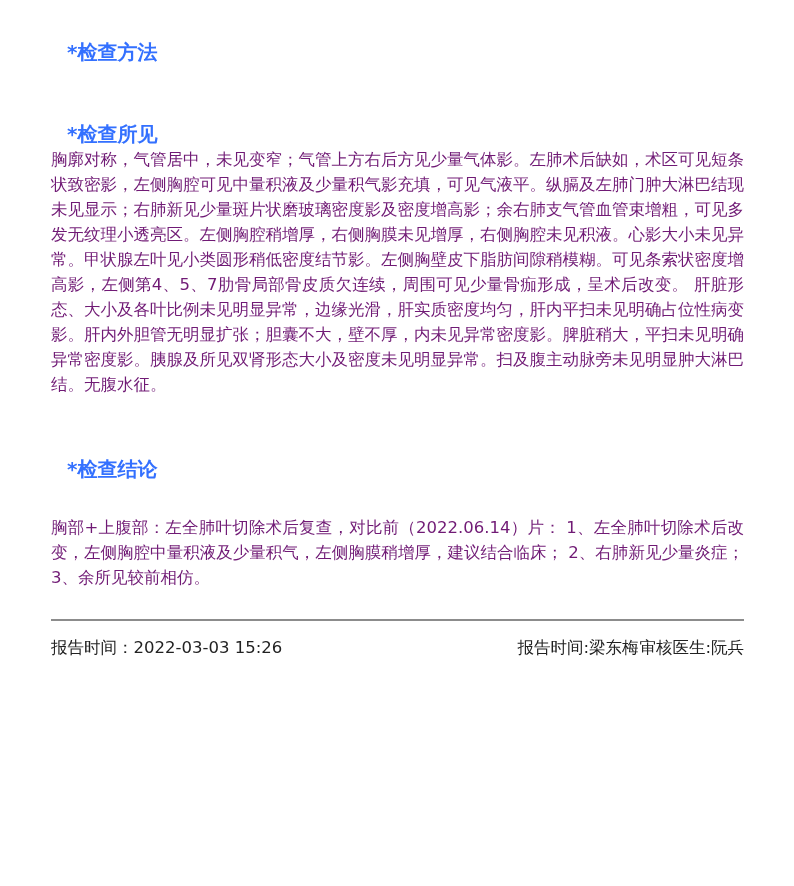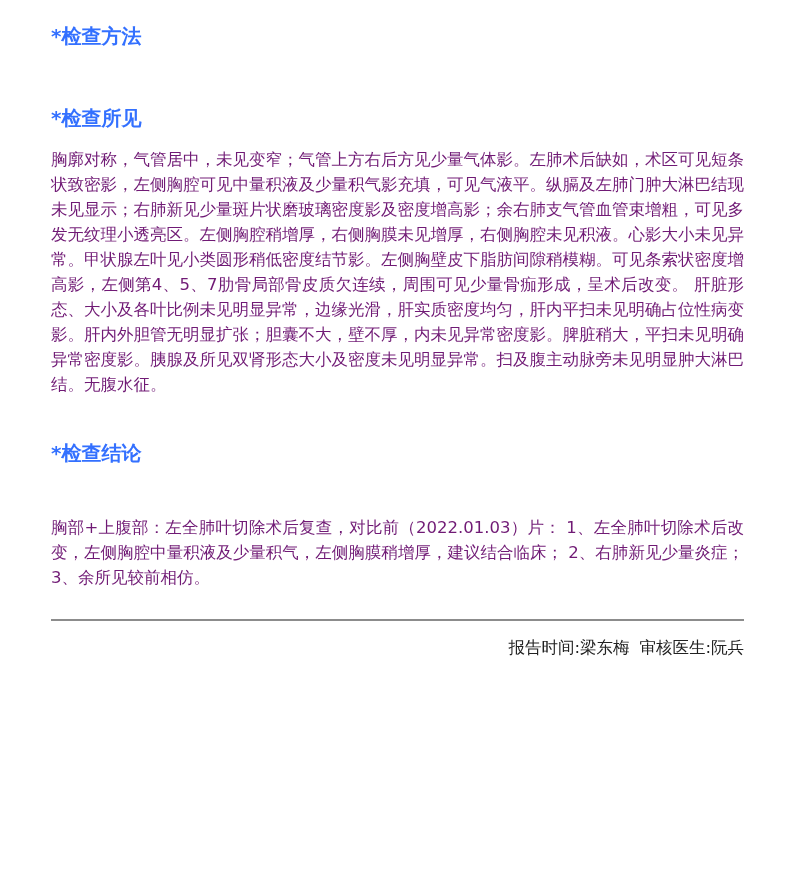--- a/index.html
+++ b/index.html
@@ -19,21 +19,21 @@
       position: absolute;
       left: 51px;
       top: 0;
       width: 693px;
     }
     .section-title {
       font-size: 20px;
       font-weight: bold;
       color: #3370ff;
       line-height: 28px;
-      margin: 0;
+      margin: 16px;
       position: absolute;
       left: 0;
       white-space: nowrap;
     }
     .section-body {
       position: absolute;
       left: 0;
       width: 693px;
       font-size: 16.5px;
       line-height: 25px;
@@ -54,38 +54,41 @@
       left: 0;
       top: 635px;
       width: 693px;
       height: 26px;
       font-size: 16.5px;
       line-height: 26px;
       color: #222222;
     }
     .footer .left { position: absolute; left: 0; top: 0; white-space: nowrap; }
     .footer .right { position: absolute; right: 0; top: 0; white-space: nowrap; }
-    .footer .right span + span { margin-left: 10px; }
+    .footer .right span + span { margin-left: 1px; }
   </style>
 </head>
 <body>
 
 <div class="report">
 
   <h2 class="section-title" style="top:22px;">*检查方法</h2>
 
   <h2 class="section-title" style="top:104px;">*检查所见</h2>
 
   <div class="section-body" style="top:147px;">胸廓对称，气管居中，未见变窄；气管上方右后方见少量气体影。左肺术后缺如，术区可见短条状致密影，左侧胸腔可见中量积液及少量积气影充填，可见气液平。纵膈及左肺门肿大淋巴结现未见显示；右肺新见少量斑片状磨玻璃密度影及密度增高影；余右肺支气管血管束增粗，可见多发无纹理小透亮区。左侧胸腔稍增厚，右侧胸膜未见增厚，右侧胸腔未见积液。心影大小未见异常。甲状腺左叶见小类圆形稍低密度结节影。左侧胸壁皮下脂肪间隙稍模糊。可见条索状密度增高影，左侧第4、5、7肋骨局部骨皮质欠连续，周围可见少量骨痂形成，呈术后改变。 肝脏形态、大小及各叶比例未见明显异常，边缘光滑，肝实质密度均匀，肝内平扫未见明确占位性病变影。肝内外胆管无明显扩张；胆囊不大，壁不厚，内未见异常密度影。脾脏稍大，平扫未见明确异常密度影。胰腺及所见双肾形态大小及密度未见明显异常。扫及腹主动脉旁未见明显肿大淋巴结。无腹水征。</div>
 
   <h2 class="section-title" style="top:439px;">*检查结论</h2>
 
-  <div class="section-body" style="top:515px;">胸部+上腹部：左全肺叶切除术后复查，对比前（2022.01.03）片： 1、左全肺叶切除术后改变，左侧胸腔中量积液及少量积气，左侧胸膜稍增厚，建议结合临床； 2、右肺新见少量炎症； 3、余所见较前相仿。</div>
+  <div class="section-body" style="top:515px;">胸部+上腹部：左全肺叶切除术后复查，对比前（2022.06.14）片： 1、左全肺叶切除术后改变，左侧胸腔中量积液及少量积气，左侧胸膜稍增厚，建议结合临床； 2、右肺新见少量炎症； 3、余所见较前相仿。</div>
 
   <div class="divider"></div>
 
   <div class="footer">
+    <div class="left">
+      <span>报告时间：2022-03-03 15:26</span>
+    </div>
     <div class="right">
       <span>报告时间:梁东梅</span><span>审核医生:阮兵</span>
     </div>
   </div>
 
 </div>
 
 </body></html>

